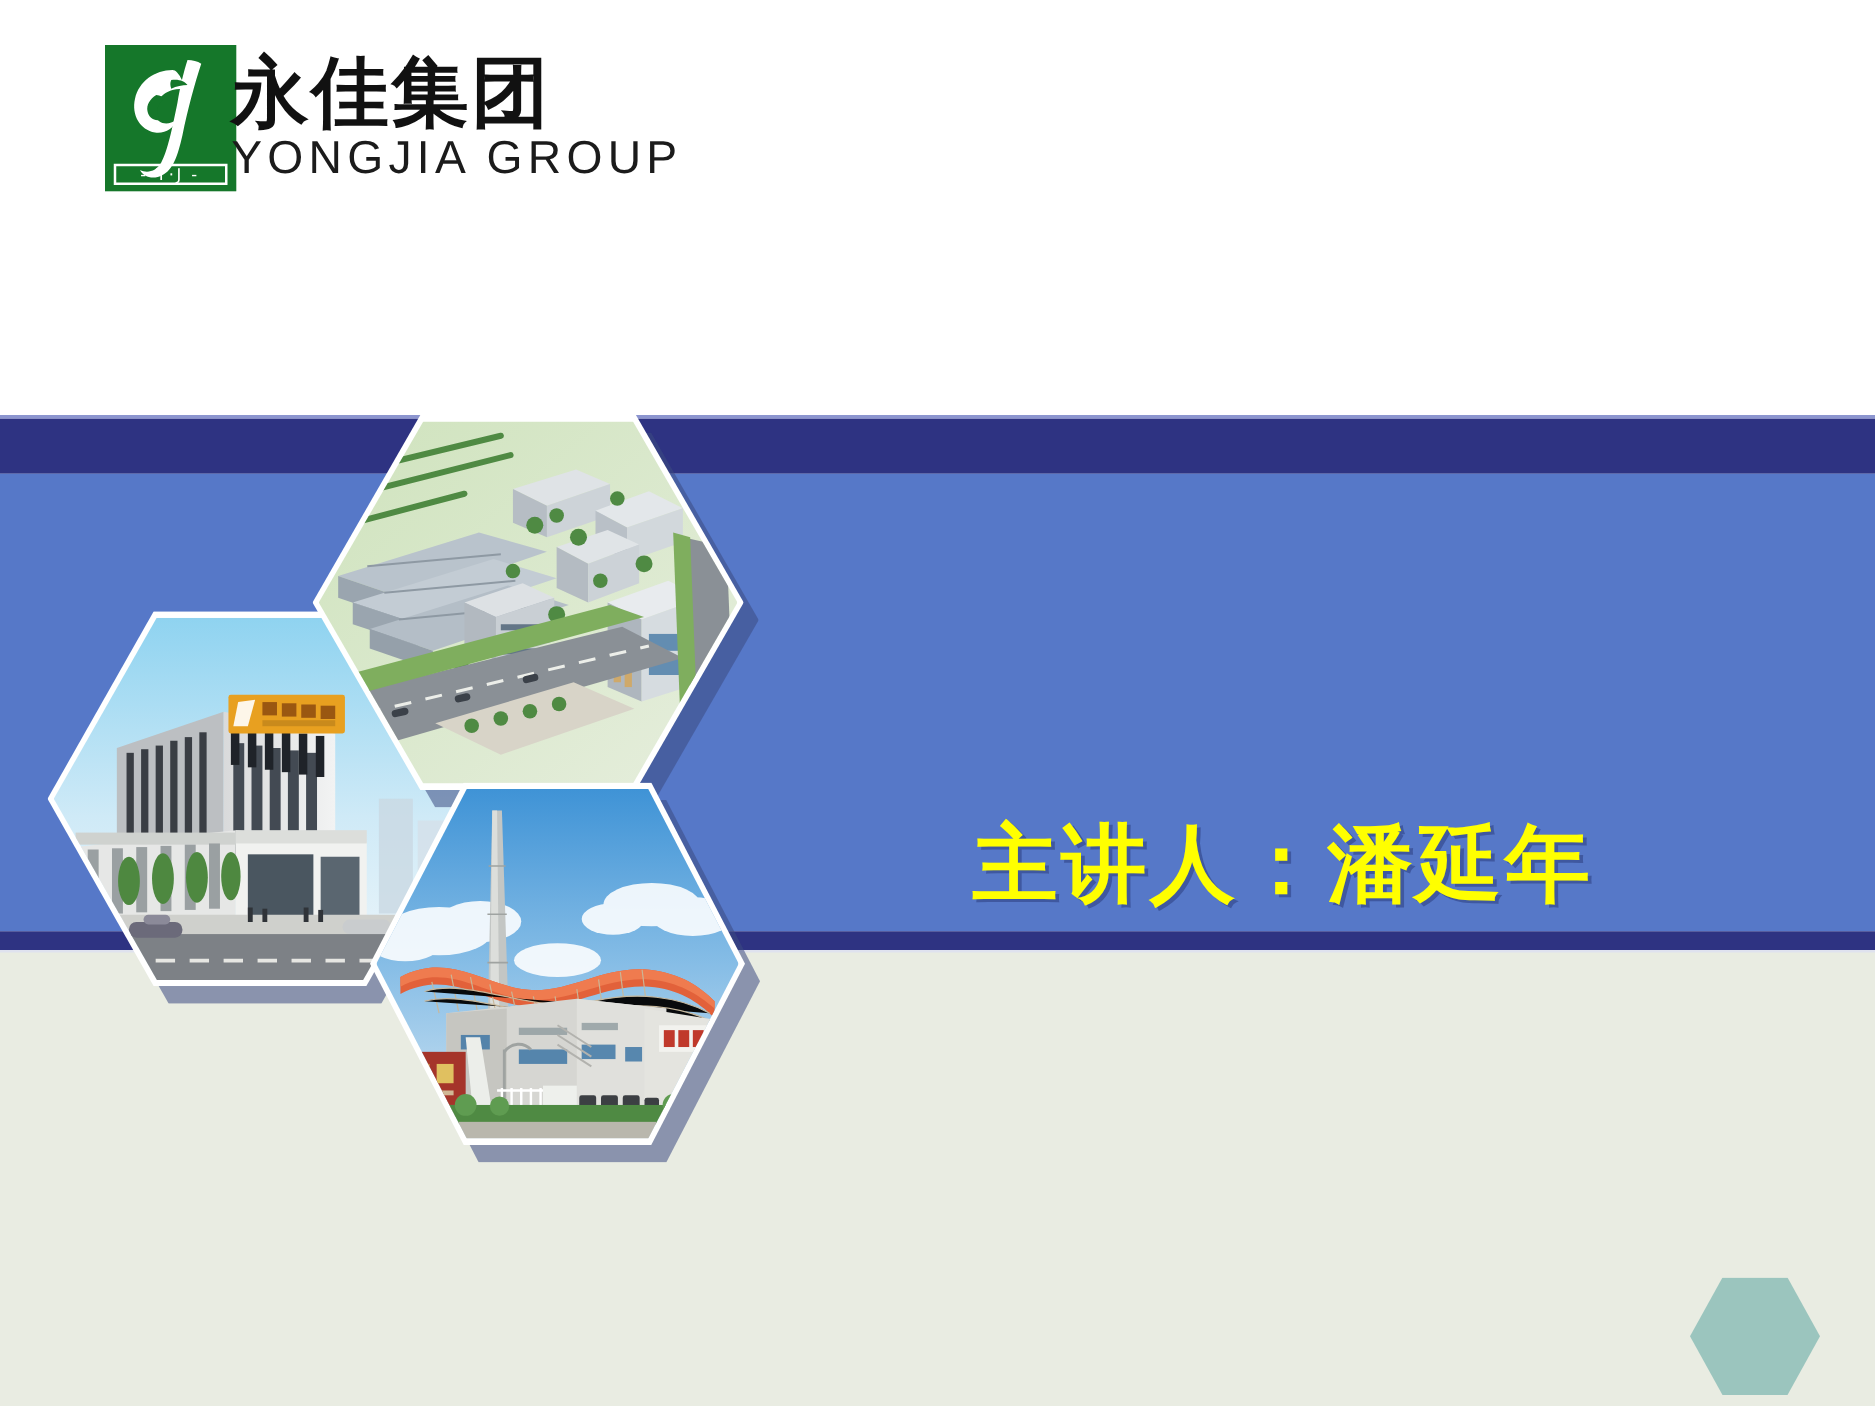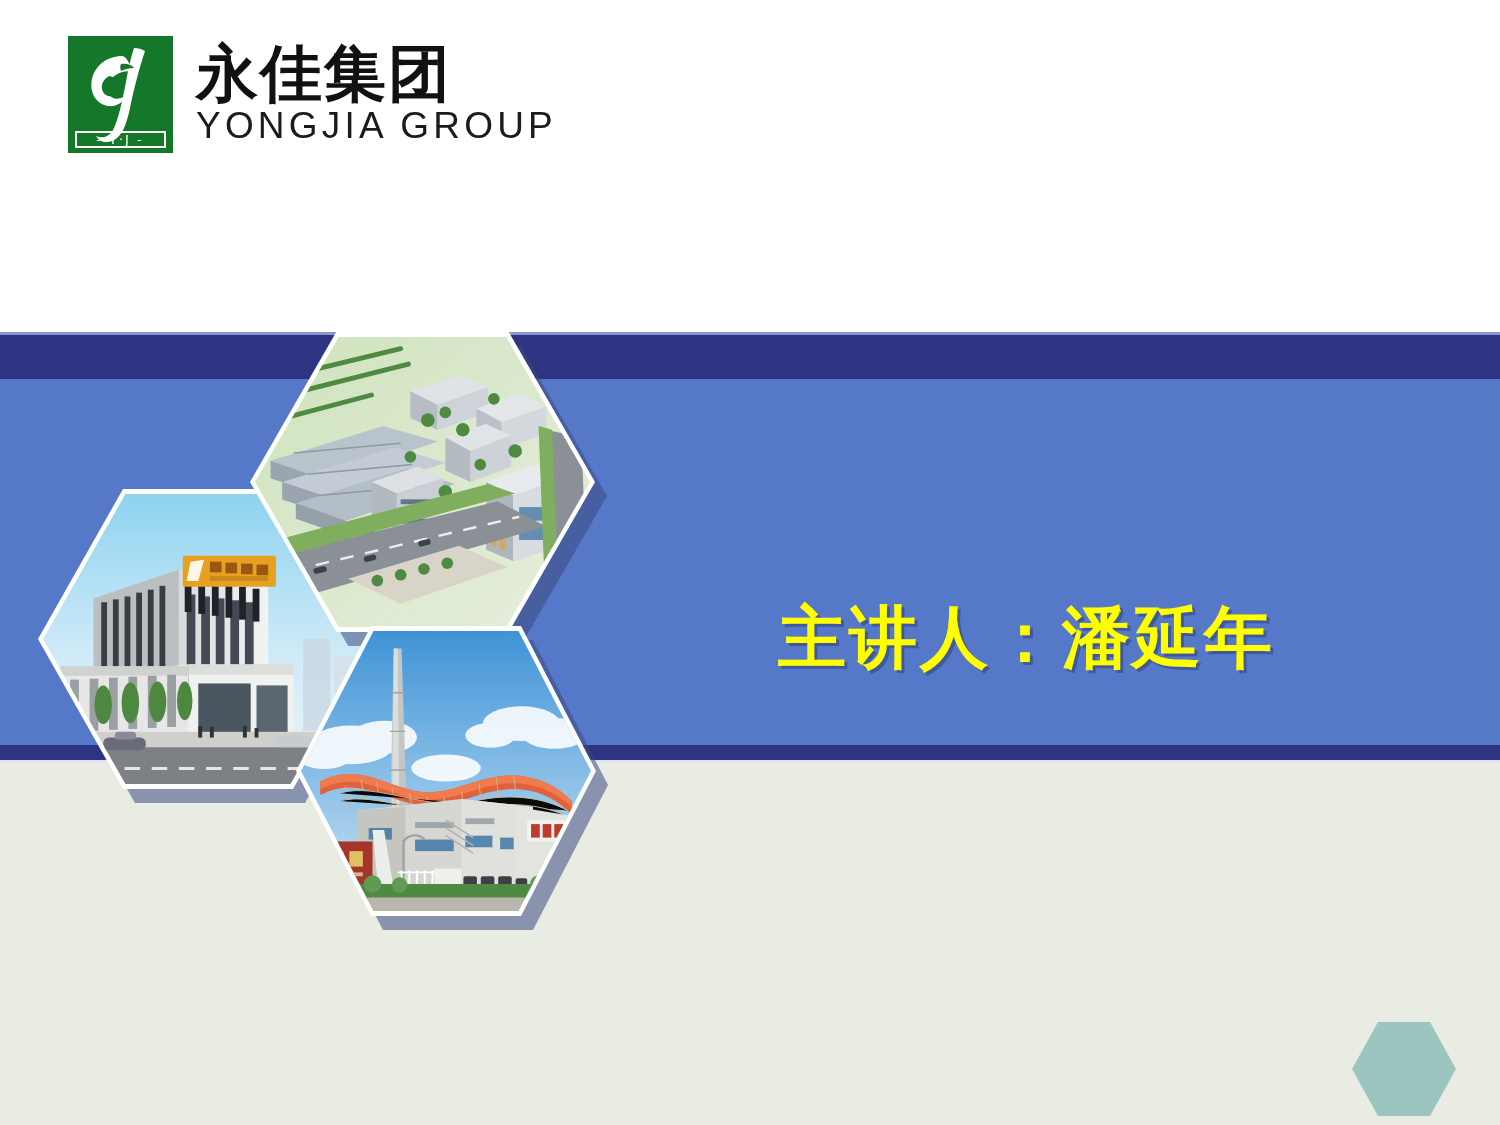--- a/index.html
+++ b/index.html
@@ -68,29 +68,29 @@
   
   .logo {
     position: absolute;
     left: 68px;
     top: 36px;
     width: 370px;
     height: 120px;
   }
   .logo-mark {
     position: absolute;
-    left: 0; top: 0;
+    left: 16px; top: 0;
     width: 105px;
     height: 117px;
     background: #15772a;
   }
   .logo-mark svg { display: block; }
   .logo-text {
     position: absolute;
-    left: 128px;
+    left: 117px;
     top: 4px;
     width: 245px;
   }
   .logo-cn {
     font-size: 62px;
     font-weight: bold;
     line-height: 68px;
     letter-spacing: 2px;
     color: #111111;
     white-space: nowrap;
@@ -154,21 +154,21 @@
     font-weight: bold;
     color: #ffff00;
     letter-spacing: 4px;
     white-space: nowrap;
     text-shadow: 4px 4px 0 rgba(40,55,120,0.55);
     z-index: 10;
   }
   .title-sub {
     position: absolute;
     left: 778px;
-    top: 596px;
+    top: 650px;
     font-family: "DejaVu Serif", serif;
     font-size: 68px;
     line-height: 82px;
     font-weight: bold;
     color: #ffff00;
     letter-spacing: 3px;
     white-space: nowrap;
     text-shadow: 3px 3px 0 rgba(40,55,120,0.5);
     z-index: 10;
   }

